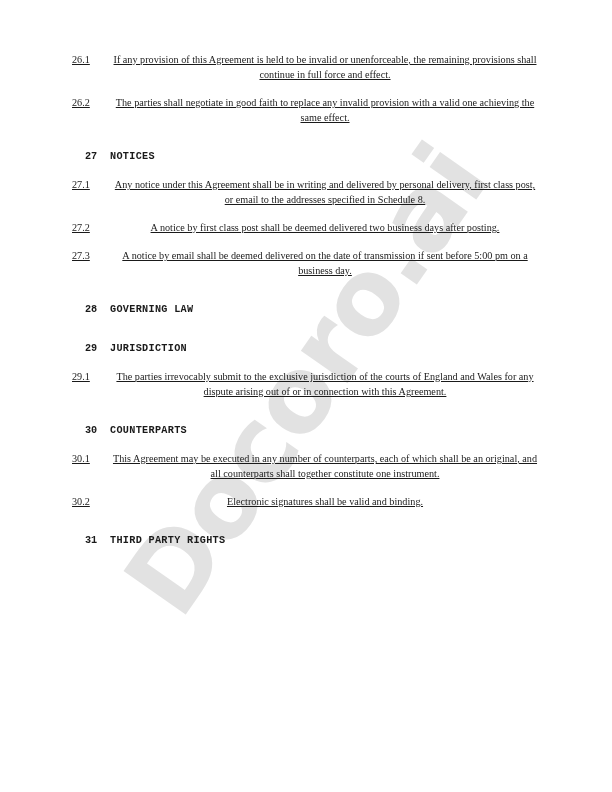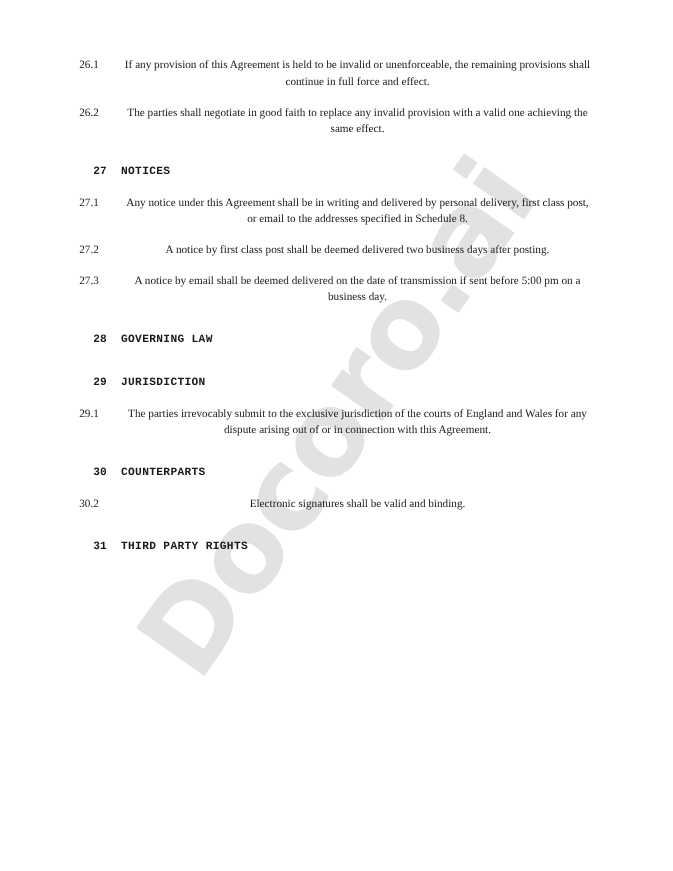--- a/index.html
+++ b/index.html
@@ -41,20 +41,21 @@
     left: 72px;
     top: 52px;
     width: 468px;
     z-index: 2;
   }
 
   .clause {
     display: flex;
     align-items: flex-start;
     margin-bottom: 13px;
+    text-decoration: underline;
   }
   .clause-num {
     width: 38px;
     flex: 0 0 38px;
     font-size: 10.2px;
     line-height: 15px;
     text-align: left;
     white-space: nowrap;
   }
   .clause-text {
@@ -130,20 +131,24 @@
       </div>
       <div class="clause">
         <div class="clause-num">29.1</div>
         <div class="clause-text">The parties irrevocably submit to the exclusive jurisdiction of the courts of England and Wales for any dispute arising out of or in connection with this Agreement.</div>
       </div>
       <div class="heading">
         <div class="heading-num">30</div>
         <div class="heading-title">COUNTERPARTS</div>
       </div>
       <div class="clause">
+        <div class="clause-num">30.1</div>
+        <div class="clause-text">This Agreement may be executed in any number of counterparts, each of which shall be an original, and all counterparts shall together constitute one instrument.</div>
+      </div>
+      <div class="clause">
         <div class="clause-num">30.2</div>
         <div class="clause-text">Electronic signatures shall be valid and binding.</div>
       </div>
       <div class="heading">
         <div class="heading-num">31</div>
         <div class="heading-title">THIRD PARTY RIGHTS</div>
       </div>
     </div>
 
 </div>

